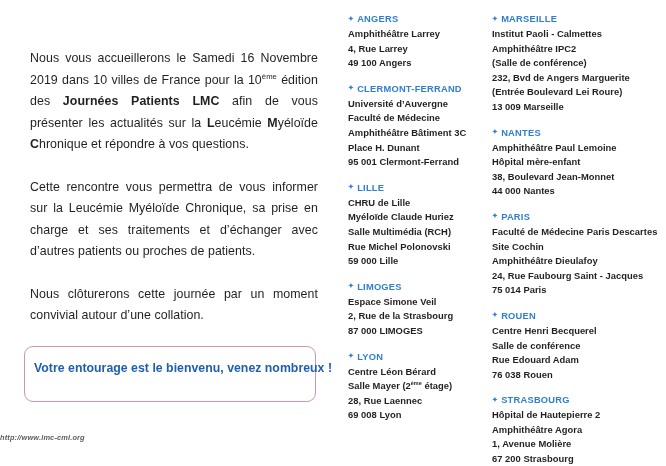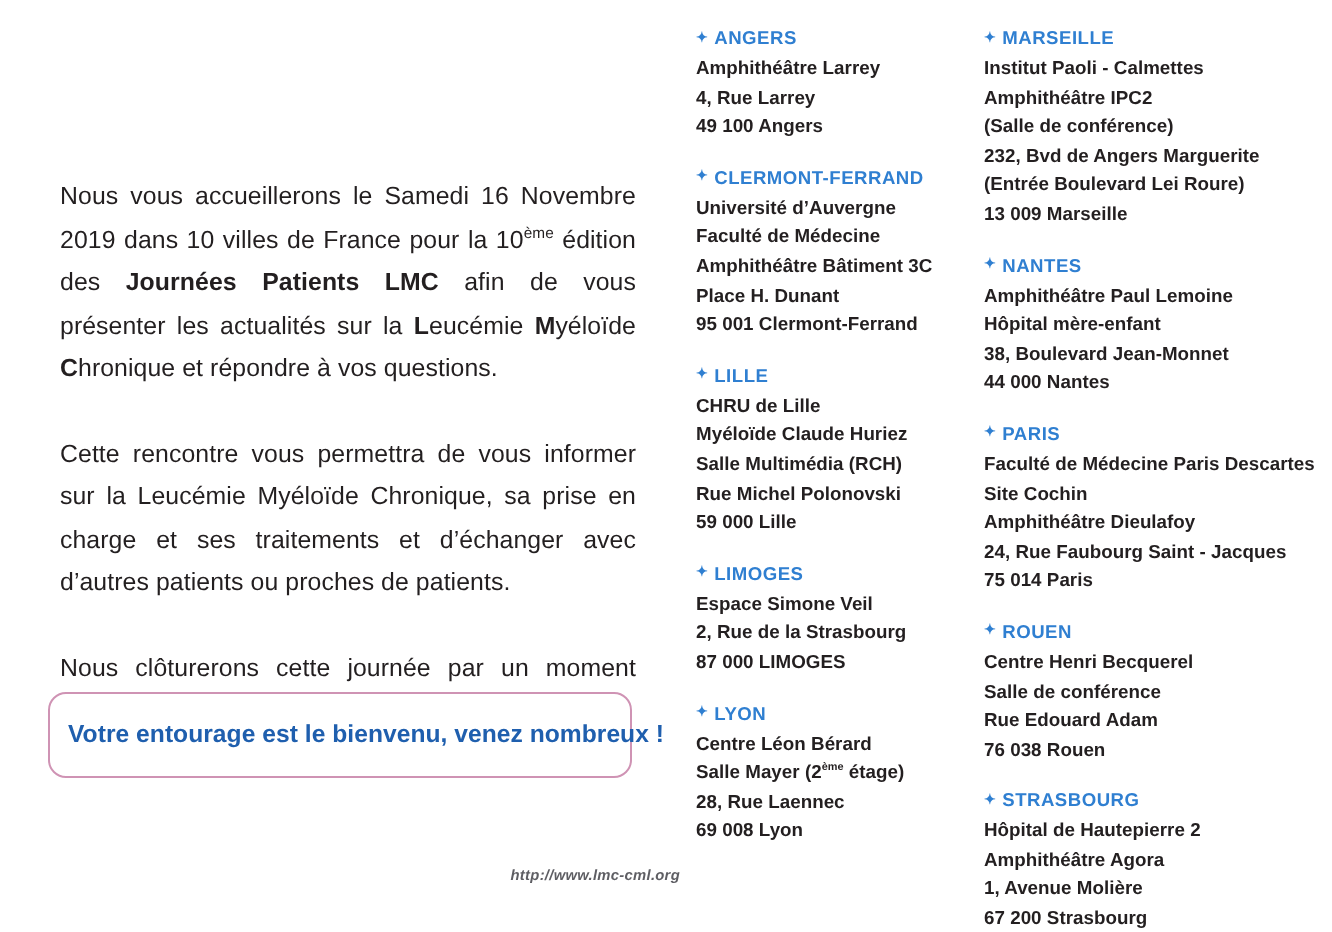--- a/index.html
+++ b/index.html
@@ -25,21 +25,21 @@
   }
 
   
   .left-col {
     position: absolute;
     left: 0;
     top: 0;
     width: 340px;
     height: 400px;
     box-sizing: border-box;
-    padding: 88px 22px 0 30px;
+    padding: 48px 22px 0 30px;
   }
 
   .body-para {
     font-size: 12.4px;
     line-height: 21.5px;
     text-align: justify;
     color: #231f20;
     margin: 0 0 21px 0;
     letter-spacing: 0.05px;
   }
@@ -59,38 +59,38 @@
     position: absolute;
     left: 24px;
     top: 346px;
     width: 292px;
   }
   .callout {
     box-sizing: border-box;
     width: 100%;
     border: 1.4px solid #cf93b4;
     border-radius: 9px;
-    padding: 11px 9px 12px 9px;
+    padding: 11px 9px 25px 9px;
     text-align: center;
     background: #ffffff;
   }
   .callout-text {
     font-size: 12.3px;
     font-weight: bold;
     color: #1f5fae;
     letter-spacing: 0.02px;
     white-space: nowrap;
   }
 
   .site-url {
     position: absolute;
     left: 0;
     top: 433px;
     width: 340px;
-    text-align: right;
+    text-align: left;
     font-size: 7.4px;
     font-style: italic;
     font-weight: bold;
     color: #5e5e63;
     letter-spacing: 0.15px;
   }
 
   
   .venues-col {
     position: absolute;

